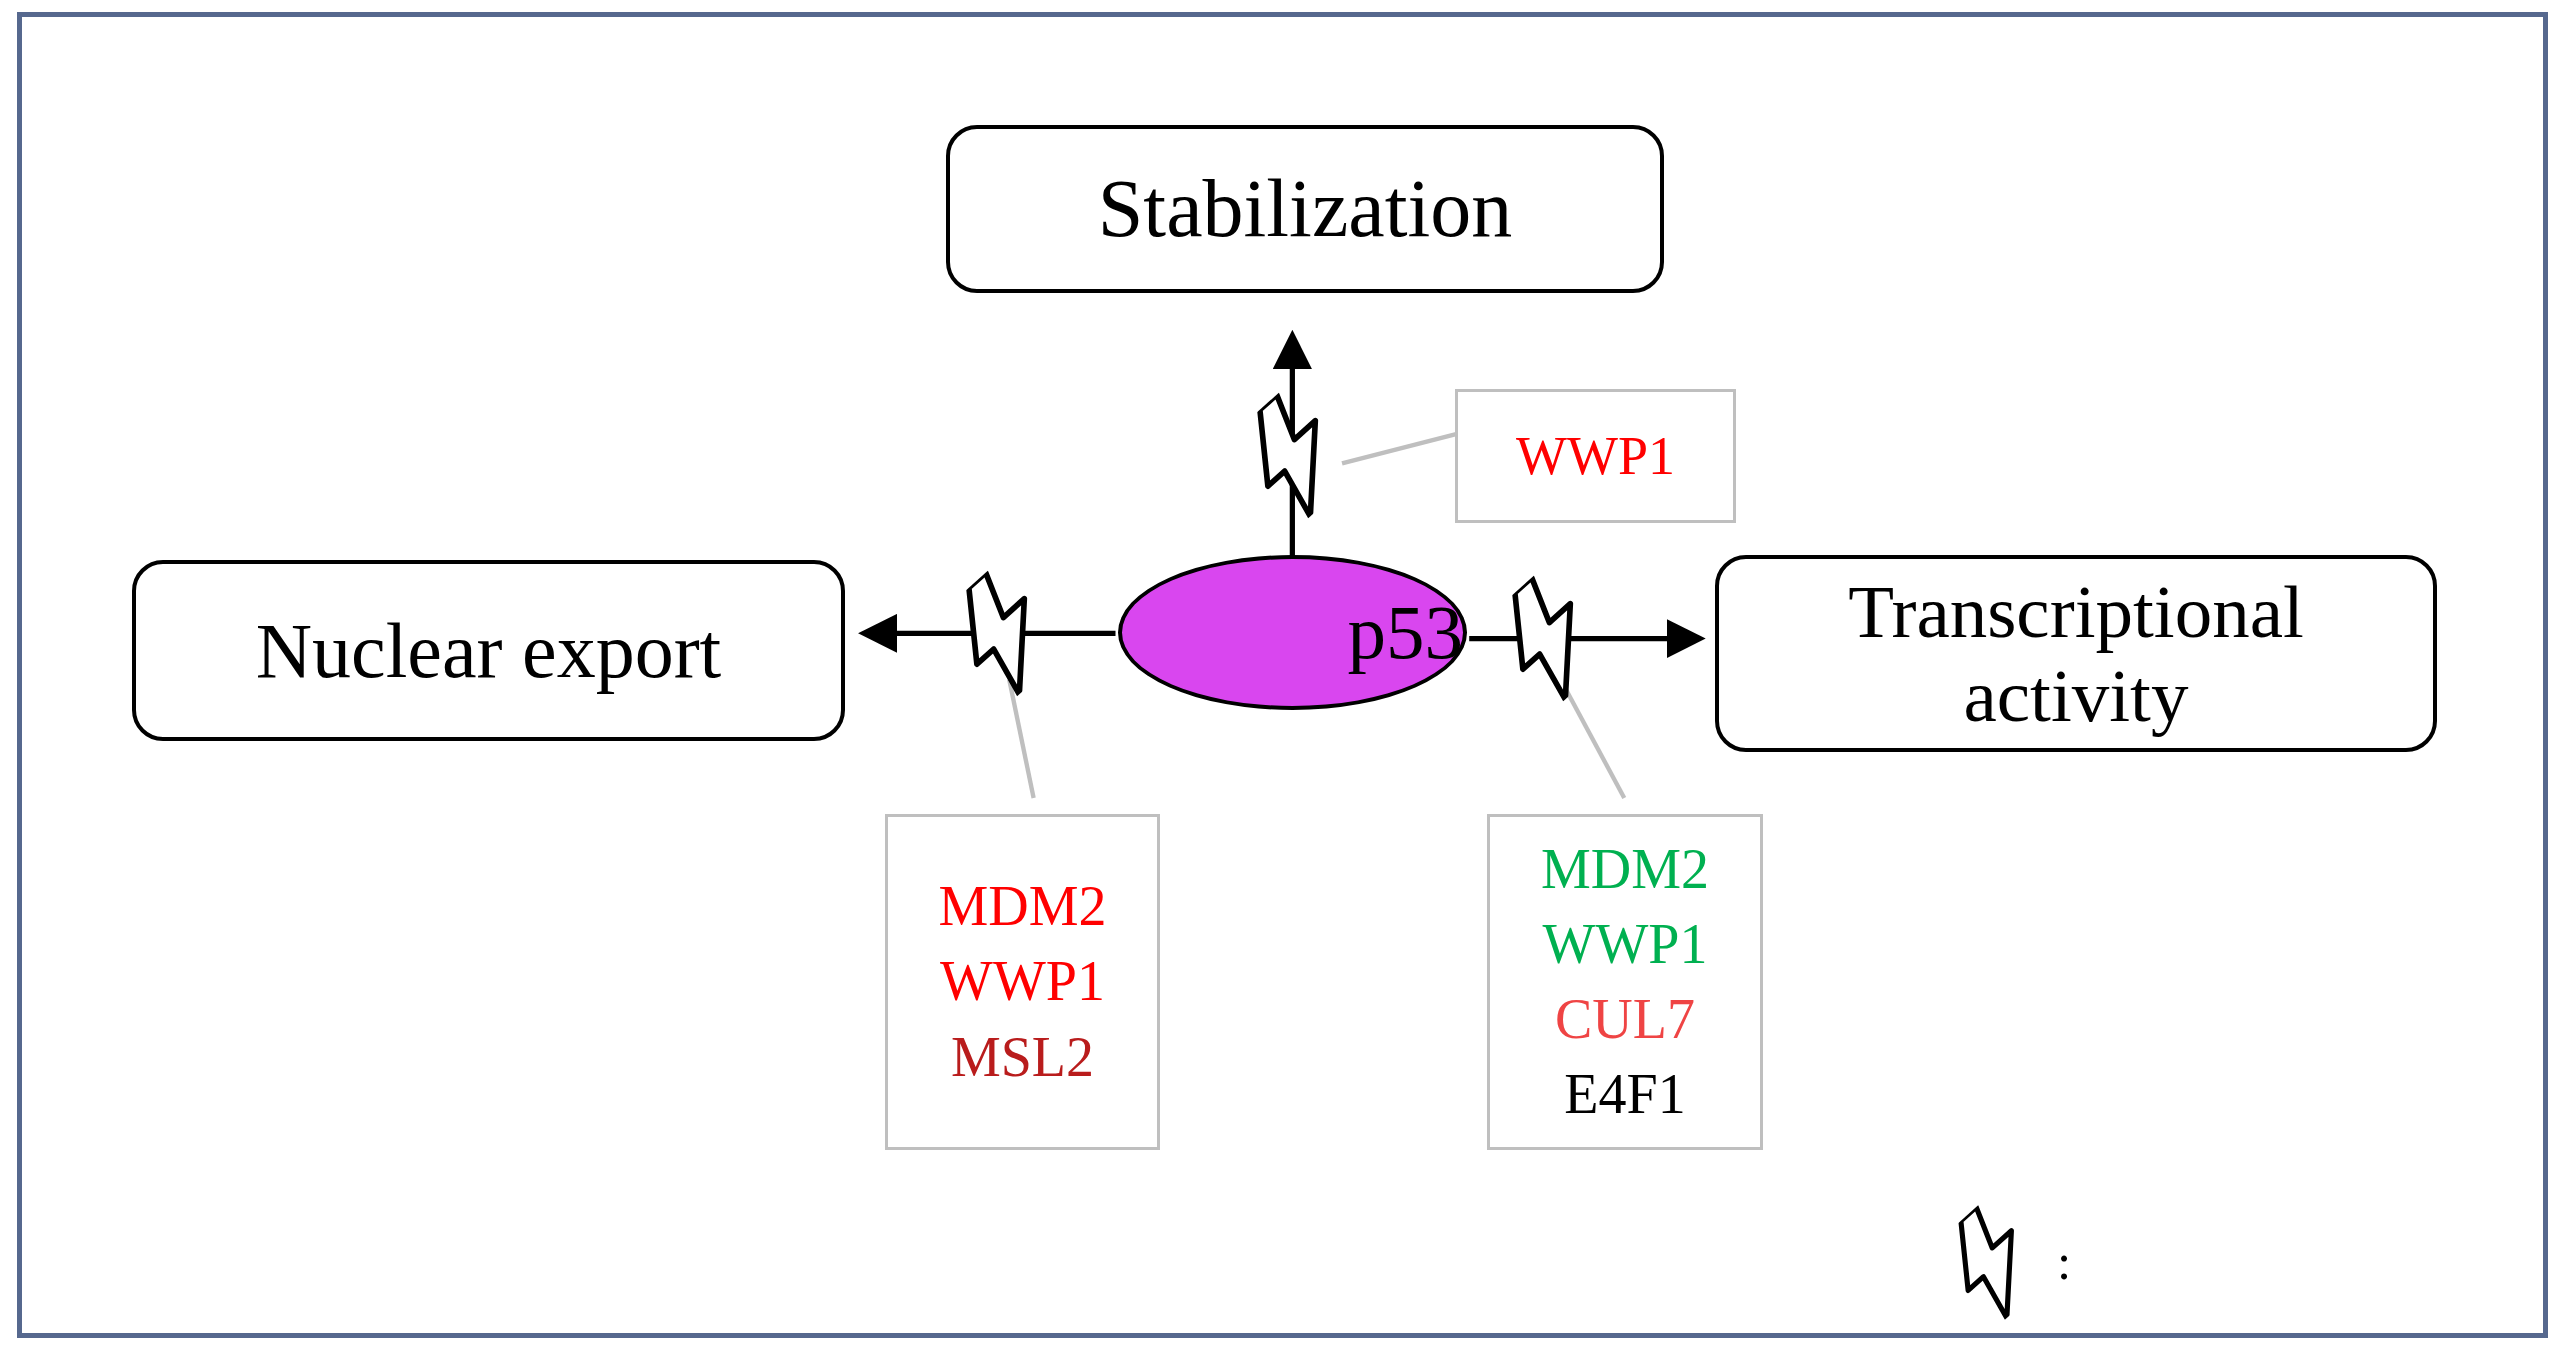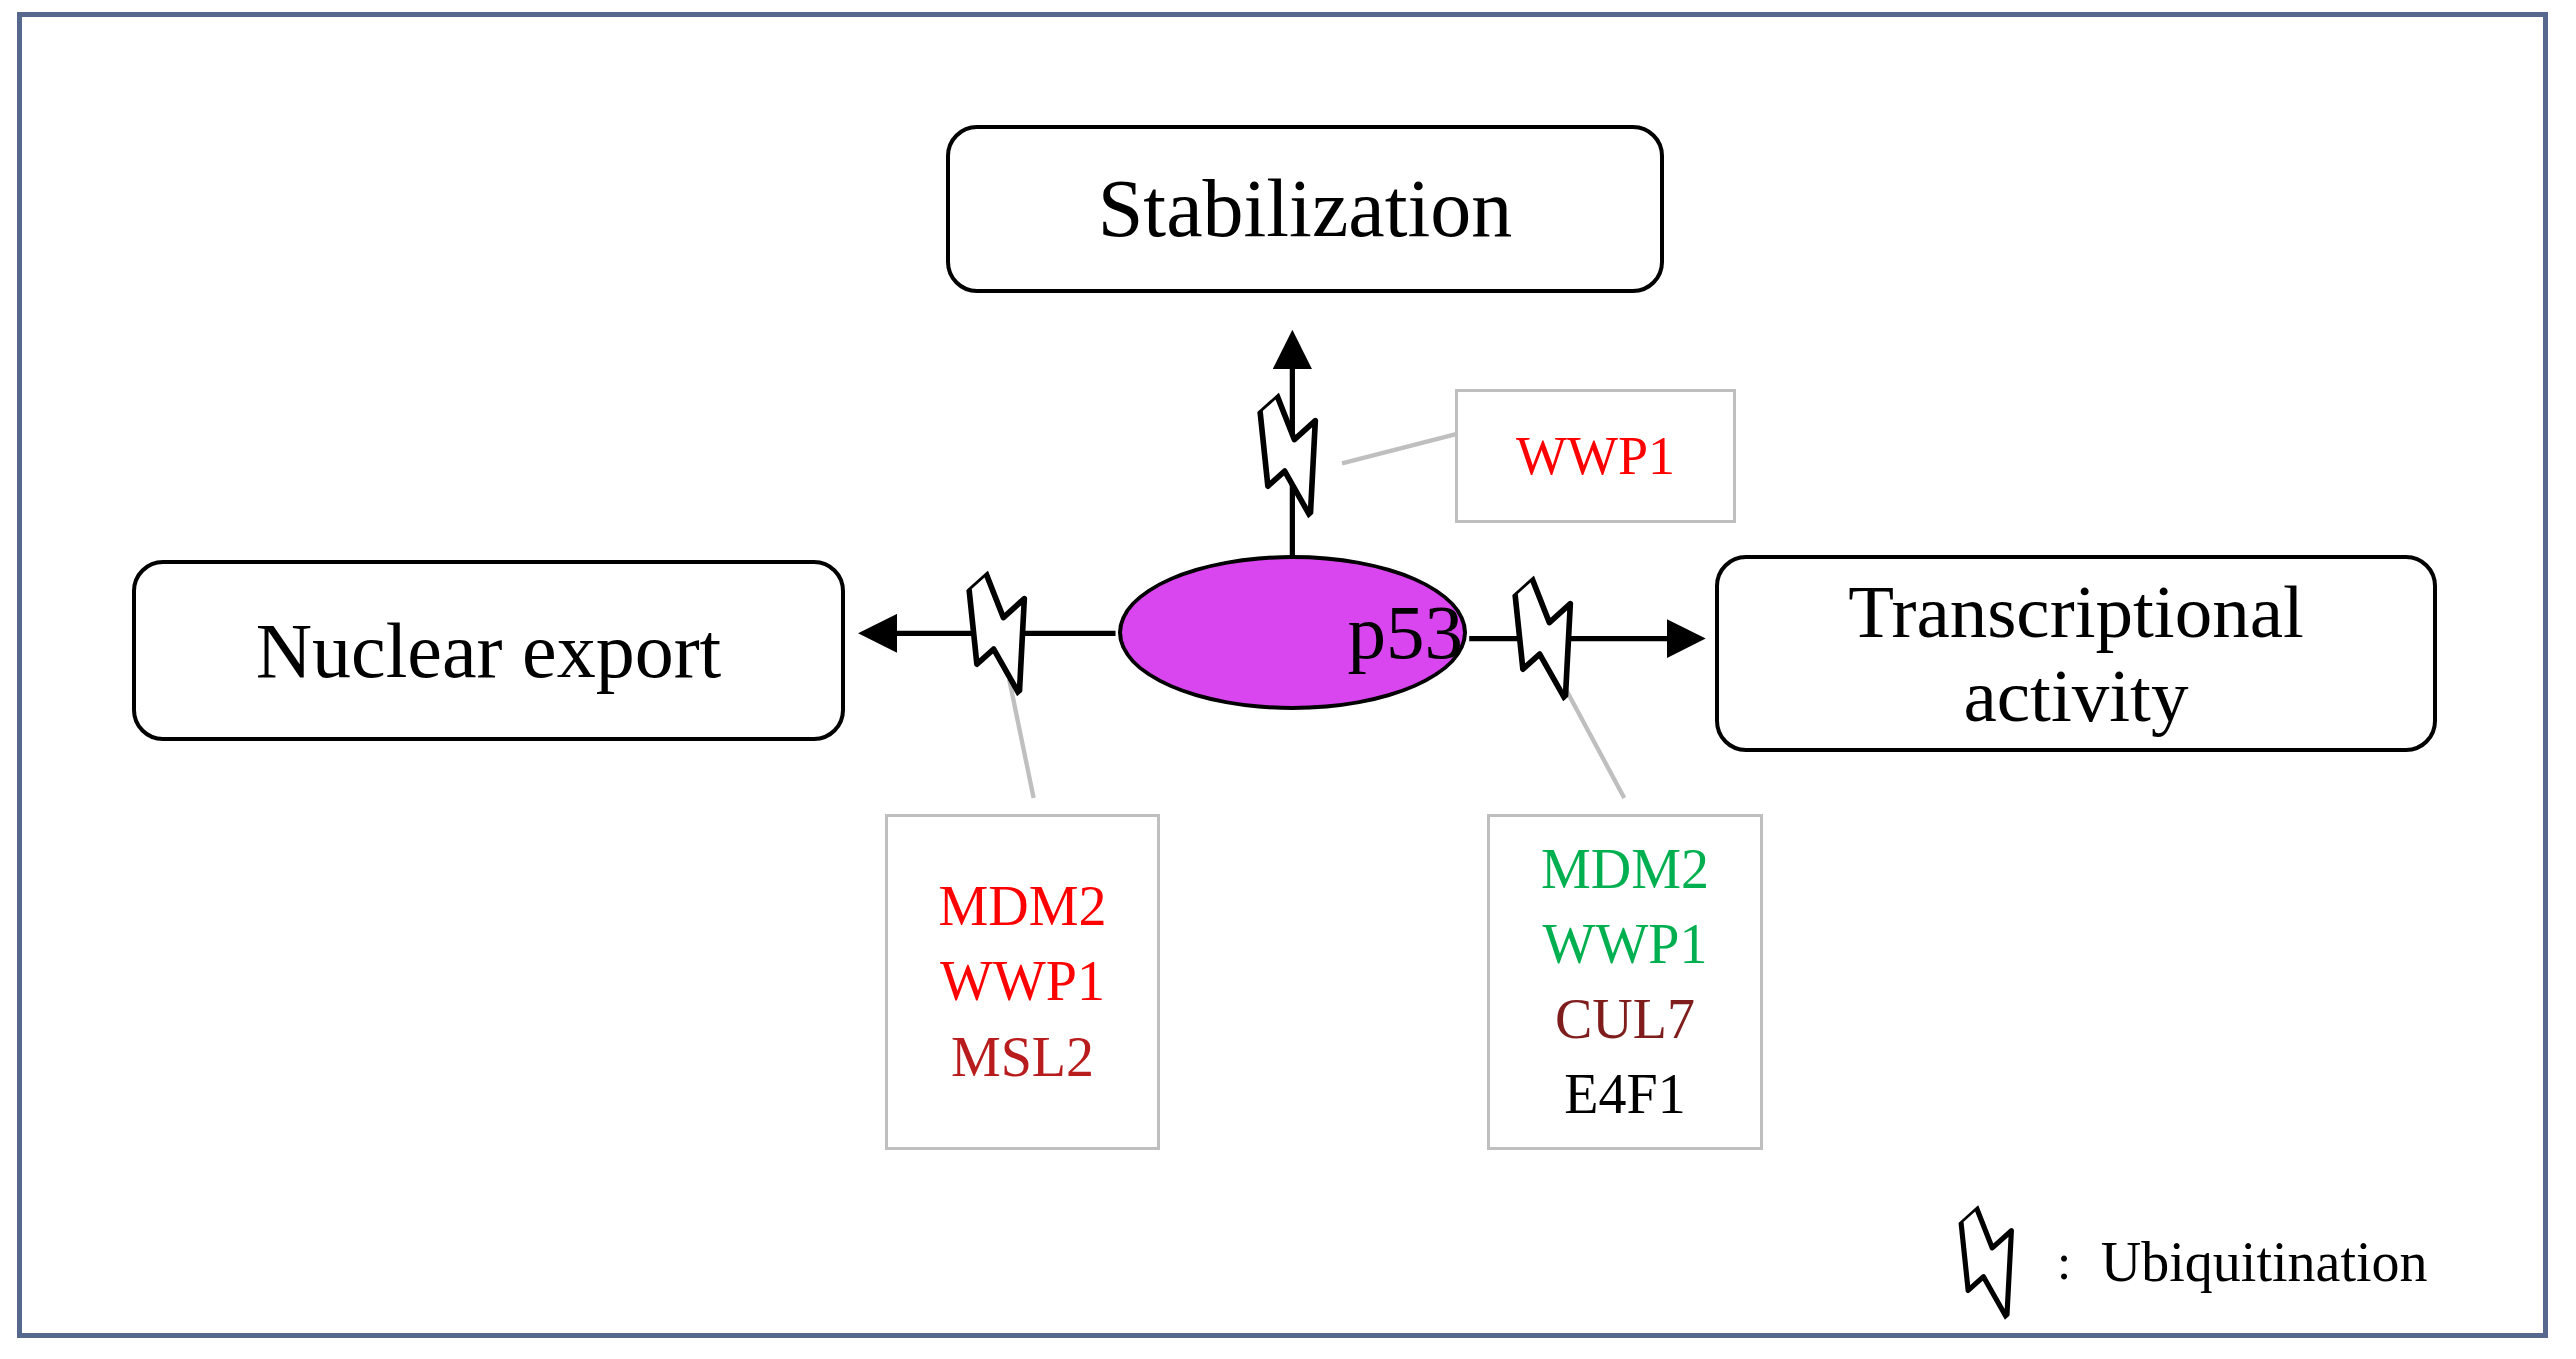--- a/index.html
+++ b/index.html
@@ -126,21 +126,21 @@
 
 <div class="gene-box gene-box-left">
   <div class="gene-line" style="color: rgb(255, 0, 0);">MDM2</div>
   <div class="gene-line" style="color: rgb(255, 0, 0);">WWP1</div>
   <div class="gene-line" style="color: #b91c1c;">MSL2</div>
 </div>
 
 <div class="gene-box gene-box-right">
   <div class="gene-line" style="color: rgb(0, 176, 80);">MDM2</div>
   <div class="gene-line" style="color: rgb(0, 176, 80);">WWP1</div>
-  <div class="gene-line" style="color: #7f1d1d;">CUL7</div>
+  <div class="gene-line" style="color: #ef4444;">CUL7</div>
   <div class="gene-line" style="color: #000000;">E4F1</div>
 </div>
 
 <div class="bolt bolt-top">
   <svg viewBox="0 0 100 100">
       <polygon points="55,0 75,0 60,40 85,40 25,100 35,55 15,55" fill="#fff" stroke="#000" stroke-width="5" stroke-linejoin="round"></polygon>
     </svg>
 </div>
 <div class="bolt bolt-left">
   <svg viewBox="0 0 100 100">
@@ -153,15 +153,14 @@
     </svg>
 </div>
 
 <div class="legend">
   <span class="bolt-legend">
     <svg viewBox="0 0 100 100">
         <polygon points="55,0 75,0 60,40 85,40 25,100 35,55 15,55" fill="#fff" stroke="#000" stroke-width="5" stroke-linejoin="round"></polygon>
       </svg>
   </span>
   <span class="sep">:</span>
-  <span class="legend-label">Ubiquitination</span>
 </div>
 
 
 </body></html>

